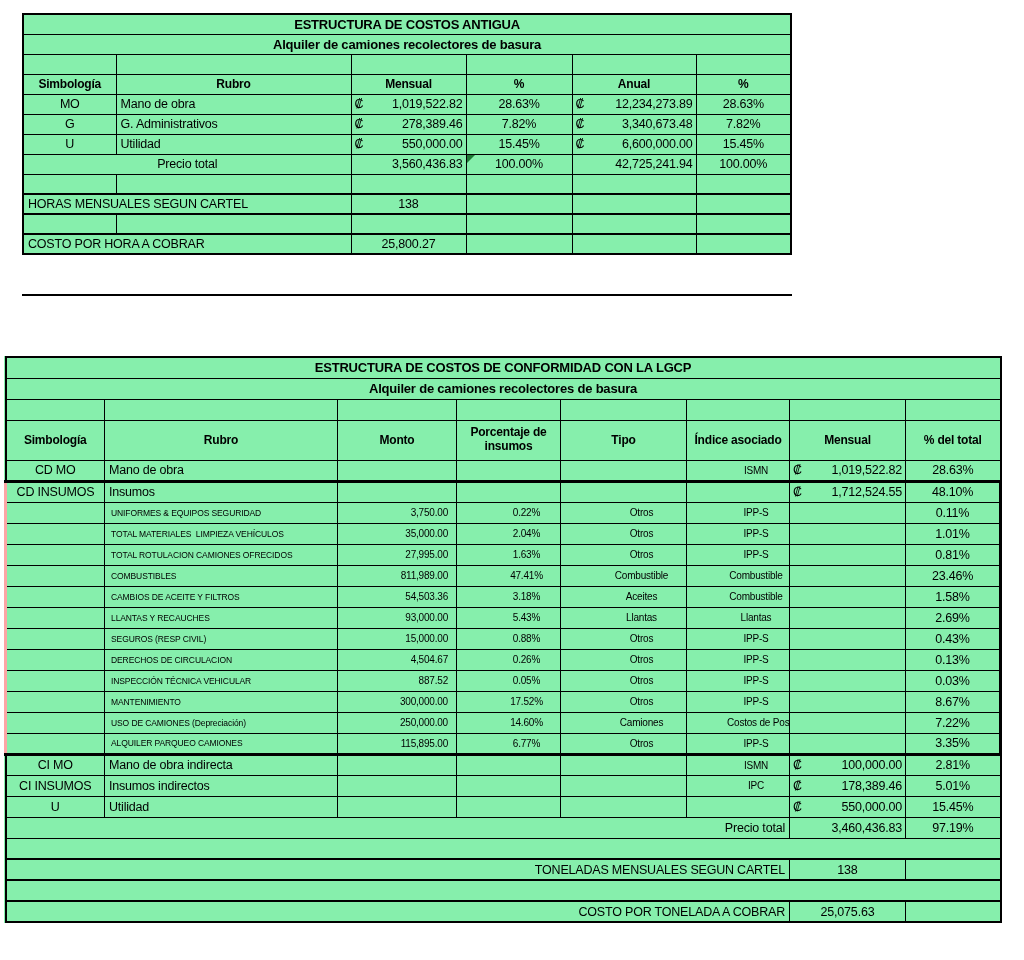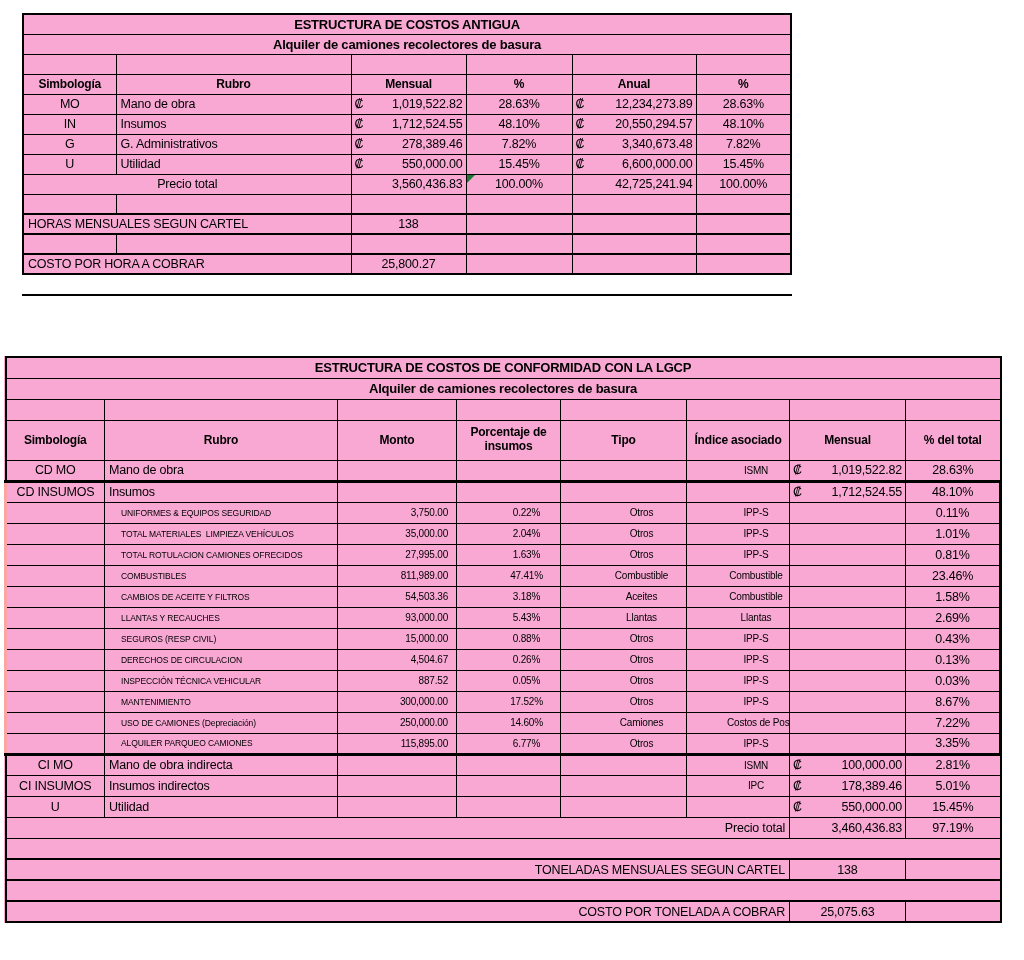--- a/index.html
+++ b/index.html
@@ -3,38 +3,38 @@
 <meta charset="utf-8">
 <style>
   * { box-sizing: border-box; }
   html,body { margin:0; padding:0; }
   body {
     width:1024px; height:960px; position:relative; overflow:hidden;
     background:#ffffff; color:#000;
     font-family:"Liberation Sans", sans-serif;
     letter-spacing:-0.2px;
   }
-  table { border-collapse:collapse; table-layout:fixed; position:absolute; background:#f9a8d4; border:2px solid #000; }
+  table { border-collapse:collapse; table-layout:fixed; position:absolute; background:#86efac; border:2px solid #000; }
   td { border:1px solid #000; padding:0 4px; white-space:nowrap; overflow:hidden; vertical-align:middle; font-size:12.5px; }
   #t1 { left:22px; top:13px; width:768px; }
   #t1 td { height:20px; }
   #t2 { left:4px; top:356px; width:995px; }
   #t2 td { height:21px; }
   .ttl { text-align:center; font-weight:bold; font-size:13px; }
   .hdr td { font-weight:bold; text-align:center; font-size:12px;margin-left:16px; }
   #t2 tr.hdr td { height:40px; }
   .wrap { white-space:normal; line-height:1.15; }
   .c { text-align:center; }
   .l { text-align:left; }
   .r { text-align:right; }
   .b { font-weight:normal; }
   .money { padding:0 3px; }
   .mflex { display:flex; justify-content:space-between; align-items:center; width:100%; }
   .cur { font-family:"Liberation Sans","DejaVu Sans",sans-serif; }
-  .sm-rub { font-size:8.5px; letter-spacing:-0.1px; white-space:pre; padding-left:16px; }
+  .sm-rub { font-size:8.5px; letter-spacing:-0.1px; white-space:pre; padding-left:6px; }
   .sm-num { font-size:10px; text-align:right; padding-right:8px; }
   .sm-c { font-size:10px; text-align:center;padding-left:40px; }
   .pctbig { font-size:12.5px; text-align:center; }
   .b2t td { border-top-width:2px; }
   .b2b td { border-bottom-width:2px; }
   tr.box-top td { border-top:3px solid #000; }
   tr.box-bot td { border-bottom:3px solid #000; }
   tr.boxed td:first-child { border-left:3px solid #fca5a5;margin-top:28px; }
   tr.boxed td:last-child { border-right:3px solid #000; }
   td.flag { position:relative; }
@@ -90,38 +90,20 @@
     <td class="c">28.63%</td>
     <td class="money">
           <div class="mflex">
             <span class="cur">₡</span>
             <span>12,234,273.89</span>
           </div>
         </td>
     <td class="c">28.63%</td>
   </tr>
   <tr>
-    <td class="c">IN</td>
-    <td class="l">Insumos</td>
-    <td class="money">
-          <div class="mflex">
-            <span class="cur">₡</span>
-            <span>1,712,524.55</span>
-          </div>
-        </td>
-    <td class="c">48.10%</td>
-    <td class="money">
-          <div class="mflex">
-            <span class="cur">₡</span>
-            <span>20,550,294.57</span>
-          </div>
-        </td>
-    <td class="c">48.10%</td>
-  </tr>
-  <tr>
     <td class="c">G</td>
     <td class="l">G. Administrativos</td>
     <td class="money">
           <div class="mflex">
             <span class="cur">₡</span>
             <span>278,389.46</span>
           </div>
         </td>
     <td class="c">7.82%</td>
     <td class="money">

